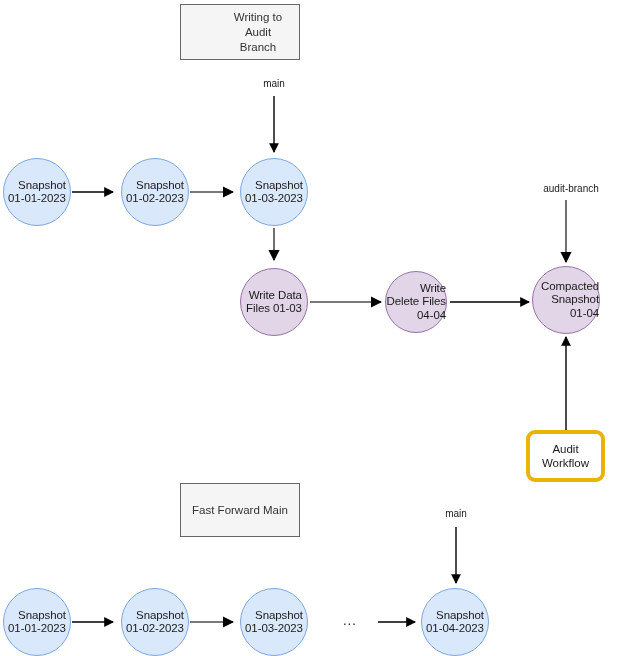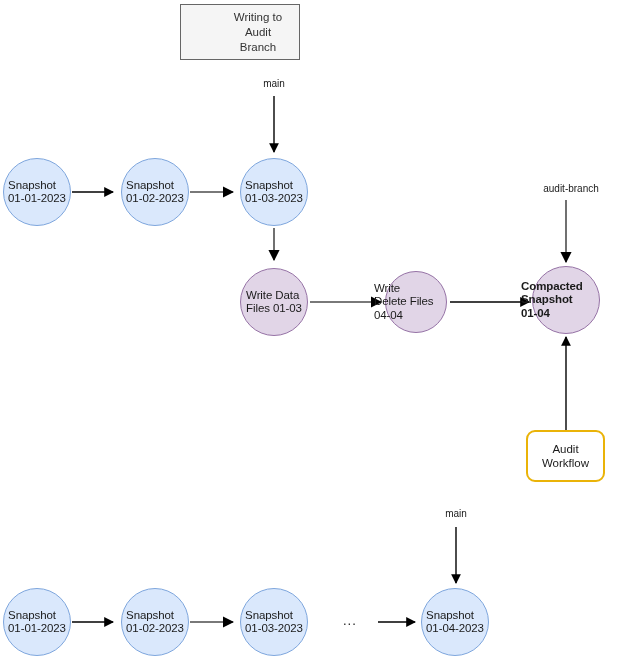--- a/index.html
+++ b/index.html
@@ -28,21 +28,21 @@
     pointer-events: none;
   }
   
   .node {
     position: absolute;
     box-sizing: border-box;
     border-radius: 50%;
     display: flex;
     align-items: center;
     justify-content: center;
-    text-align: left;
+    text-align: right;
     font-size: 11.5px;
     line-height: 13.5px;
     color: #1a1a1a;
     letter-spacing: -0.1px;
   }
   .node .lbl {
     white-space: pre-line;
     display: block;
   }
   .node.blue {
@@ -71,21 +71,21 @@
     font-size: 11.5px;
     line-height: 15px;
     color: #333333;
   }
   .gbox .lbl { white-space: pre-line; display: block; padding: 0 6px; }
   
   .wbox {
     position: absolute;
     box-sizing: border-box;
     background: #ffffff;
-    border: 2px solid #eab308;
+    border: 4px solid #eab308;
     border-radius: 9px;
     display: flex;
     align-items: center;
     justify-content: center;
     text-align: center;
     font-size: 11.5px;
     line-height: 14px;
     color: #1a1a1a;
   }
   .wbox .lbl { white-space: pre-line; display: block; }
@@ -137,20 +137,23 @@
     <line x1="378" y1="622" x2="415" y2="622" stroke="#000000" stroke-width="1.4" marker-end="url(#arrow)"></line>
 
     <line x1="456" y1="527" x2="456" y2="583" stroke="#000000" stroke-width="1.4" marker-end="url(#arrow)"></line>
   </svg>
 
   <div class="gbox" style="left:180px; top:4px; width:120px; height:56px;padding-left:36px;">
     <span class="lbl">Writing to Audit
 Branch</span>
   </div>
 
+  <div class="gbox" style="left:180px; top:483px; width:120px; height:54px;">
+    <span class="lbl">Fast Forward Main</span>
+  </div>
 
   <div class="flabel" style="left:234px; top:77px; width:80px;">
     <span>main</span>
   </div>
 
   <div class="flabel" style="left:521px; top:182px; width:100px;">
     <span>audit-branch</span>
   </div>
 
   <div class="flabel" style="left:416px; top:507px; width:80px;">
@@ -176,21 +179,21 @@
     <span class="lbl">Write Data
 Files 01-03</span>
   </div>
 
   <div class="node purple overflow" style="left:385px; top:271px; width:62px; height:62px;">
     <span class="lbl">Write
 Delete Files
 04-04</span>
   </div>
 
-  <div class="node purple overflow" style="left:532px; top:266px; width:68px; height:68px;font-weight:bold;">
+  <div class="node purple overflow" style="left:532px; top:266px; width:68px; height:68px;">
     <span class="lbl">Compacted
 Snapshot
 01-04</span>
   </div>
 
   <div class="wbox" style="left:526px; top:430px; width:79px; height:52px;">
     <span class="lbl">Audit
 Workflow</span>
   </div>
 

